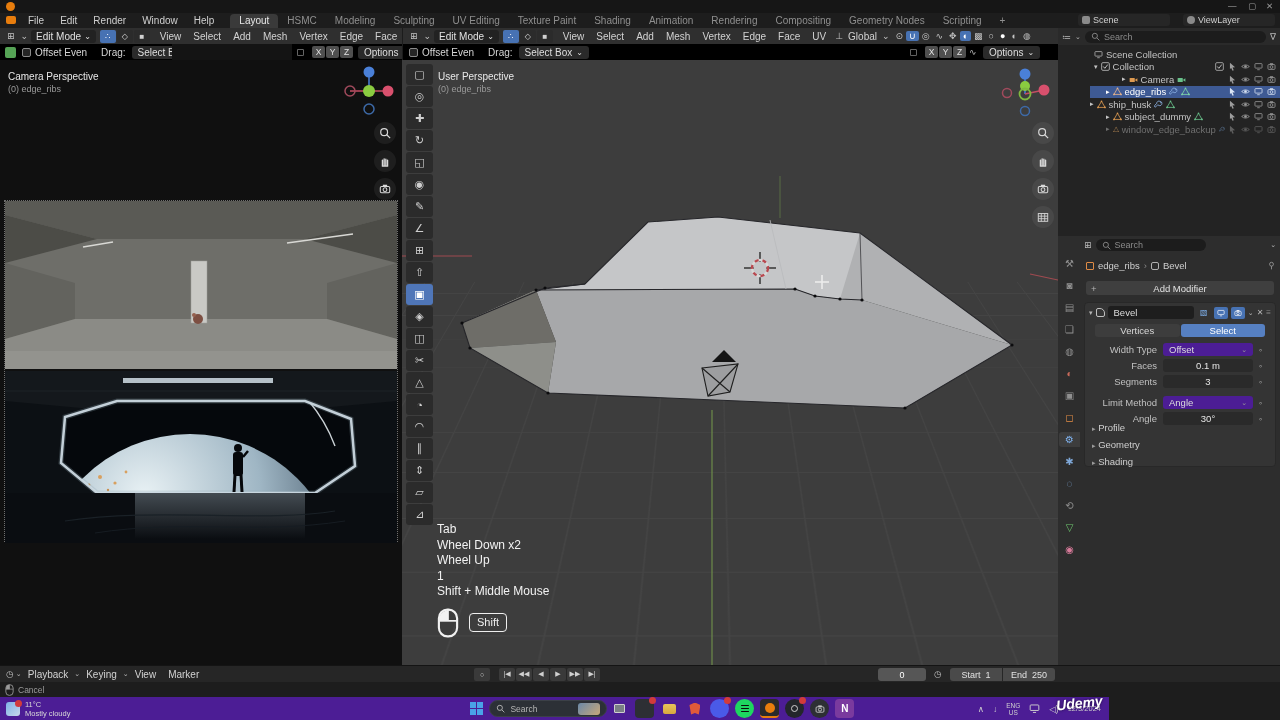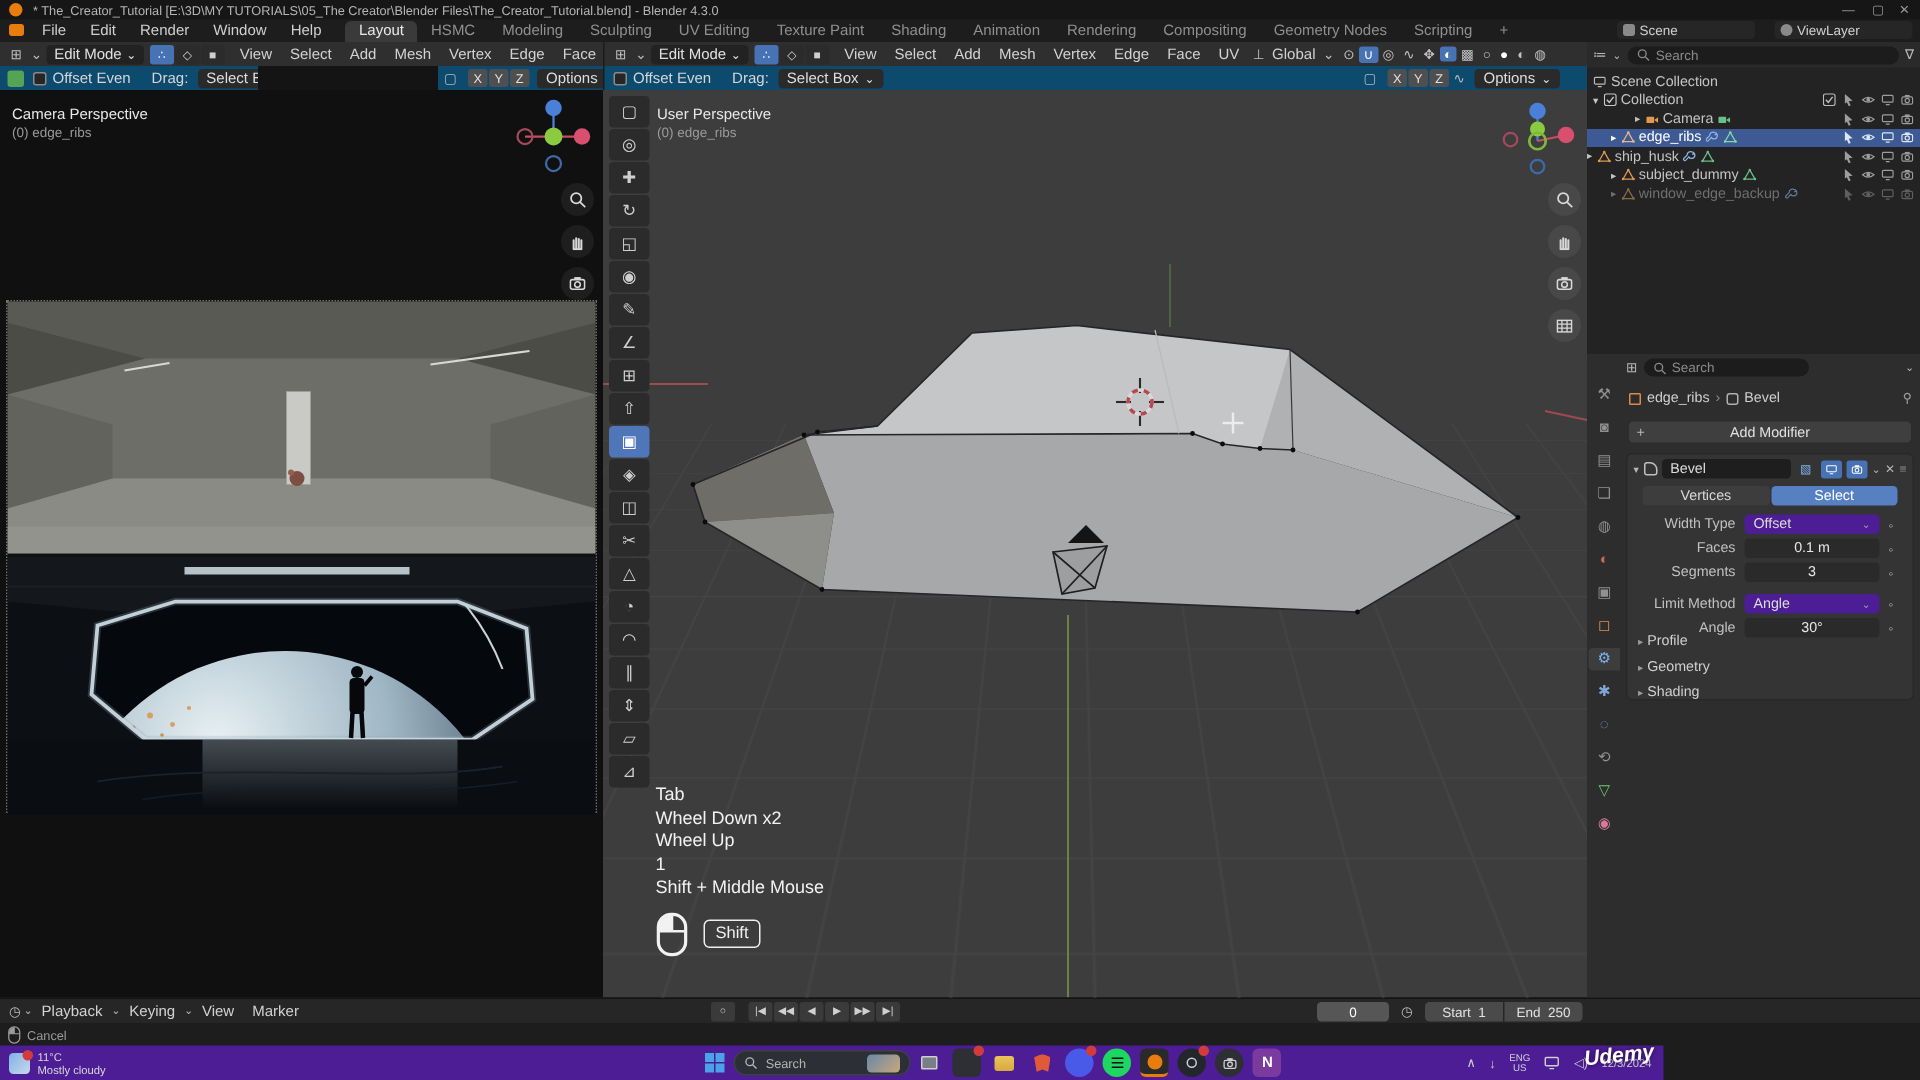--- a/index.html
+++ b/index.html
@@ -23,21 +23,21 @@
   .hmenu { color:#d2d2d2; font-size:10px; padding:0 6px; white-space:nowrap; }
   .hbtn { color:#c2c2c2; font-size:9px; padding:0 3px; }
   .hbtn.blue { background:#4772b3; border-radius:2px; color:#fff; }
   .mode-pill { display:flex; align-items:center; gap:3px; background:#222; border-radius:3px;
     height:13px; padding:0 5px; color:#e0e0e0; font-size:10px; white-space:nowrap; }
   .selmode { display:flex; gap:1px; margin:0 4px; }
   .selmode span { width:16px; height:13px; background:#2b2b2b; border-radius:2px; color:#cfcfcf;
     font-size:8px; display:flex; align-items:center; justify-content:center; }
   .selmode span.on { background:#4772b3; color:#fff; }
 
-  .toolrow { top:44px; height:16px; background:#0c4a6e; display:flex; align-items:center; }
+  .toolrow { top:44px; height:16px; background:#000000; display:flex; align-items:center; }
   .chk { width:9px; height:9px; border:1px solid #8a8a8a; border-radius:2px; background:#262626; margin:0 4px 0 6px; }
   .lbl { color:#d6d6d6; font-size:10px; white-space:nowrap; }
   .pill { display:flex; align-items:center; gap:4px; background:#2a2a2a; border-radius:3px;
     height:13px; padding:0 6px; color:#dedede; font-size:10px; white-space:nowrap; }
   .axisbtn { width:13px; height:12px; background:#4f4f4f; border-radius:2px; color:#e2e2e2;
     font-size:8.5px; display:flex; align-items:center; justify-content:center; margin-left:1px; }
 
   
   #vp-left { left:0; top:60px; width:402px; height:605px; background:#101010; overflow:hidden; }
   .vp-label1 { color:#e8e8e8; font-size:10px; }
@@ -58,21 +58,21 @@
   .shiftkey { display:inline-block; border:1.5px solid #efefef; border-radius:4px; color:#efefef;
     font-size:11px; padding:1px 7px; }
   .navicon { width:22px; height:22px; border-radius:50%; background:rgba(255,255,255,0.06);
     display:flex; align-items:center; justify-content:center; margin-bottom:6px; color:#d8d8d8; }
 
   
   #outliner { left:1058px; top:28px; width:222px; height:208px; background:#232323; }
   #outliner-header { height:17px; background:#2a2a2a; display:flex; align-items:center; gap:4px; padding:0 4px; }
   .searchbox { flex:1; display:flex; align-items:center; gap:4px; background:#1c1c1c;
     border-radius:8px; height:12px; padding:0 6px; color:#8a8a8a; font-size:9px; }
-  .orow { display:flex; align-items:center; height:12.5px; color:#c4c4c4; font-size:9.5px; gap:3px; padding-left:4px; }
+  .orow { display:flex; align-items:center; height:12.5px; color:#c4c4c4; font-size:9.5px; gap:3px; padding-left:4px;margin-left:32px; }
   .orow.sel { background:#3e5a94; color:#fff; }
   .orow.dim { color:#6f6f6f; }
   .oic { display:flex; gap:4px; margin-left:auto; padding-right:4px; color:#9d9d9d; }
   .oic svg { width:9px; height:9px; }
 
   
   #props { left:1058px; top:236px; width:222px; height:429px; background:#2d2d2d; }
   #ptabs { left:0; top:20px; width:23px; display:flex; flex-direction:column; gap:7px; align-items:center; }
   .ptab { width:21px; height:15px; display:flex; align-items:center; justify-content:center; font-size:10px; color:#909090; border-radius:3px 0 0 3px; }
   .ptab.active { background:#3d3d3d; }
@@ -169,21 +169,20 @@
         <line x1="10" y1="1.5" x2="10" y2="12" stroke="currentColor" stroke-width="1.6"></line>
         <path d="M2,10 a8,8 0 0 1 8,-8 v10 h-8 z" fill="currentColor"></path>
       </symbol>
   </defs>
 </svg>
 
 <div id="stage">
 
   <div id="titlebar" class="abs">
     <span class="abs" style="left:6px;top:2px;width:9px;height:9px;border-radius:50%;background:#e87d0d"></span>
-    <span class="abs" style="left:22px;top:1.5px">* The_Creator_Tutorial [E:\3D\MY TUTORIALS\05_The Creator\Blender Files\The_Creator_Tutorial.blend] - Blender 4.3.0</span>
     <span class="abs" style="left:1228px;top:1px;color:#9a9a9a">—</span>
     <span class="abs" style="left:1248px;top:1px;color:#9a9a9a">▢</span>
     <span class="abs" style="left:1266px;top:1px;color:#9a9a9a">✕</span>
   </div>
 
   <div id="topbar" class="abs">
     <span class="abs" style="left:6px;top:3px;width:10px;height:8px;border-radius:2px;background:#e87d0d"></span>
     <div style="display:flex;margin-left:20px">
       <span class="menu-item">File</span>
       <span class="menu-item">Edit</span>

